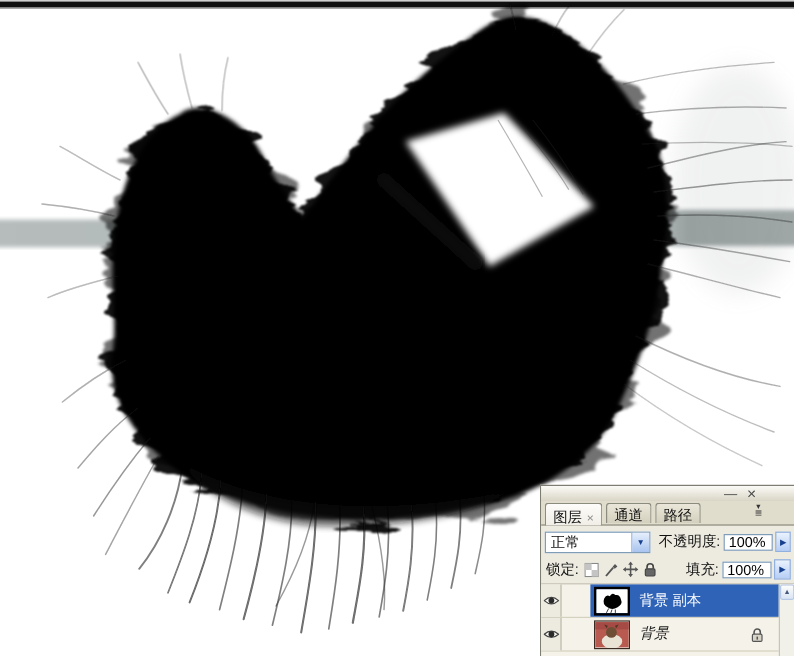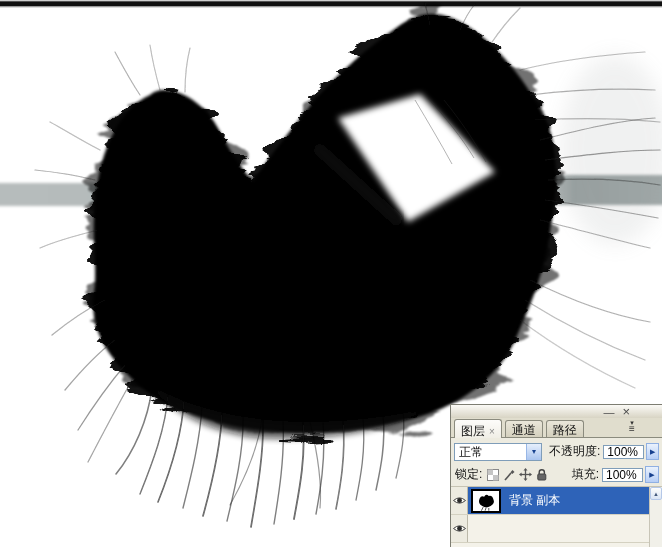--- a/index.html
+++ b/index.html
@@ -10,21 +10,21 @@
 
   
   .panel{position:absolute;left:450px;top:404px;width:212px;height:143px;
          background:#edebe0;border-left:1px solid #7d7d72;border-top:1px solid #7d7d72;
          font-size:12px;color:#111;}
   .titlebar{height:13px;background:linear-gradient(#fbfaf6,#d8d4c4);
             display:flex;justify-content:flex-end;align-items:center;gap:8px;padding-right:32px;}
   .tb-btn{color:#4a4a4a;font-size:11px;line-height:10px;cursor:default;}
   .tb-btn.close{font-size:13px;}
   .tabrow{position:relative;height:20px;background:#e0ddcd;border-bottom:1px solid #8b8b7e;
-          display:flex;align-items:flex-end;padding-left:3px;}
+          display:flex;align-items:center;padding-left:3px;}
   .tab{border:1px solid #8b8b7e;border-bottom:none;border-radius:3px 3px 0 0;
        padding:1px 6px 2px;margin-right:3px;background:linear-gradient(#eae7da,#d4d0be);
        white-space:nowrap;height:17px;}
   .tab.active{background:linear-gradient(#fdfcfa,#f0eee6);height:19px;margin-bottom:-1px;
        position:relative;z-index:2;padding-top:3px;}
   .tabx{color:#8a8a8a;font-size:10px;margin-left:4px;}
   .panel-menu{position:absolute;right:22px;top:2px;width:16px;height:16px;line-height:6px;
        text-align:center;color:#333;}
   .panel-menu .tri{font-size:7px;display:block;}
   .panel-menu .bars{font-size:10px;display:block;}
@@ -41,21 +41,21 @@
          font:12px "Liberation Sans","DejaVu Sans",sans-serif;padding:0 0 0 3px;}
   .spin{width:14px;height:17px;margin-left:2px;background:linear-gradient(#eaf2fd,#b6cef6);
          border:1px solid #90b0e2;color:#17418f;font-size:7px;display:flex;
          align-items:center;justify-content:center;}
   .lockicons{display:flex;align-items:center;margin-left:5px;gap:4px;}
   .lockicons span{display:inline-flex;}
   .fill-lbl{margin-left:auto;}
 
   .layers{position:relative;height:63px;background:#f4f2e9;border-top:1px solid #c6c3b3;}
   .rows{margin-right:13px;}
-  .layer-row{height:28px;display:flex;border-bottom:1px solid #d4d1c1;}
+  .layer-row{height:28px;display:flex;border-bottom:1px solid #d4d1c1;gap:24px;}
   .eye-cell{width:17px;border-right:1px solid #bcb9a9;background:#edebe0;
             display:flex;align-items:center;justify-content:center;flex:none;}
   .row-main{flex:1;display:flex;align-items:center;padding-left:3px;}
   .row-main.selected{background:#2E63B8;}
   .thumb{width:30px;height:24px;flex:none;border:1px solid #3a2a22;}
   .thumb.sel{border:2px solid #000;box-shadow:inset 0 0 0 1px #fff;}
   .thumb svg{display:block;width:100%;height:100%;}
   .lname{margin-left:8px;white-space:nowrap;}
   .lname.sel{color:#fff;}
   .lname.bg{font-style:italic;color:#1a1a1a;}
@@ -305,20 +305,39 @@
           </div>
         </div>
 
         <div class="layer-row">
           <div class="eye-cell">
             <svg width="13" height="9">
               <path d="M0.5,4.5 Q6.5,-0.8 12.5,4.5 Q6.5,9.8 0.5,4.5 Z" fill="#f6f5ef" stroke="#444"></path>
               <circle cx="6.5" cy="4.5" r="2.4" fill="#2a2a2a"></circle>
             </svg>
           </div>
+          <div class="row-main">
+            <div class="thumb">
+              <svg viewBox="0 0 28 21">
+                <rect width="28" height="21" fill="#b85a50"></rect>
+                <rect width="28" height="6" fill="#a54a44"></rect>
+                <ellipse cx="14" cy="16" rx="8.5" ry="6" fill="#e9e3d6"></ellipse>
+                <circle cx="13.5" cy="8.5" r="4.5" fill="#6f4e36"></circle>
+                <path d="M9.5,5 l-2,-3 3,1 z M17.5,5 l2,-3 -3,1 z" fill="#4e3524"></path>
+              </svg>
+            </div>
+            <span class="lname bg">背景</span>
+            <span class="row-lock">
+              <svg width="12" height="14">
+                <path d="M3.4,6.5 V4.8 A2.6,2.6 0 0 1 8.6,4.8 V6.5" fill="none" stroke="#555" stroke-width="1.3"></path>
+                <rect x="2" y="6.5" width="8" height="6" rx="1" fill="#d8d5c8" stroke="#555"></rect>
+                <rect x="5.4" y="8.5" width="1.3" height="2.5" fill="#555"></rect>
+              </svg>
+            </span>
+          </div>
         </div>
       </div>
       <div class="vscroll">
         <div class="sbtn">▲</div>
       </div>
     </div>
   </div>
 </div>
 
 </body></html>

